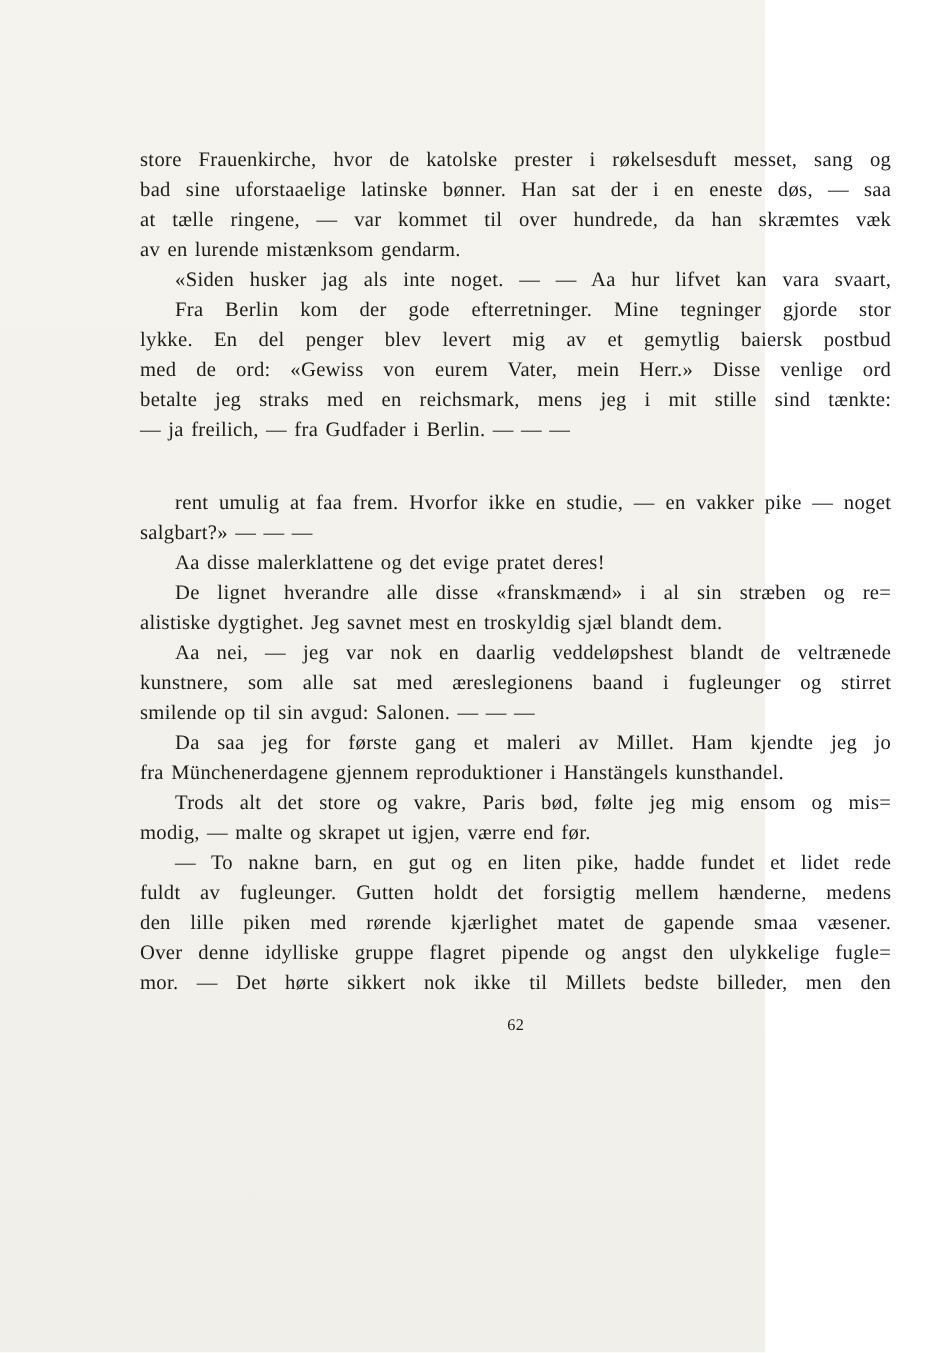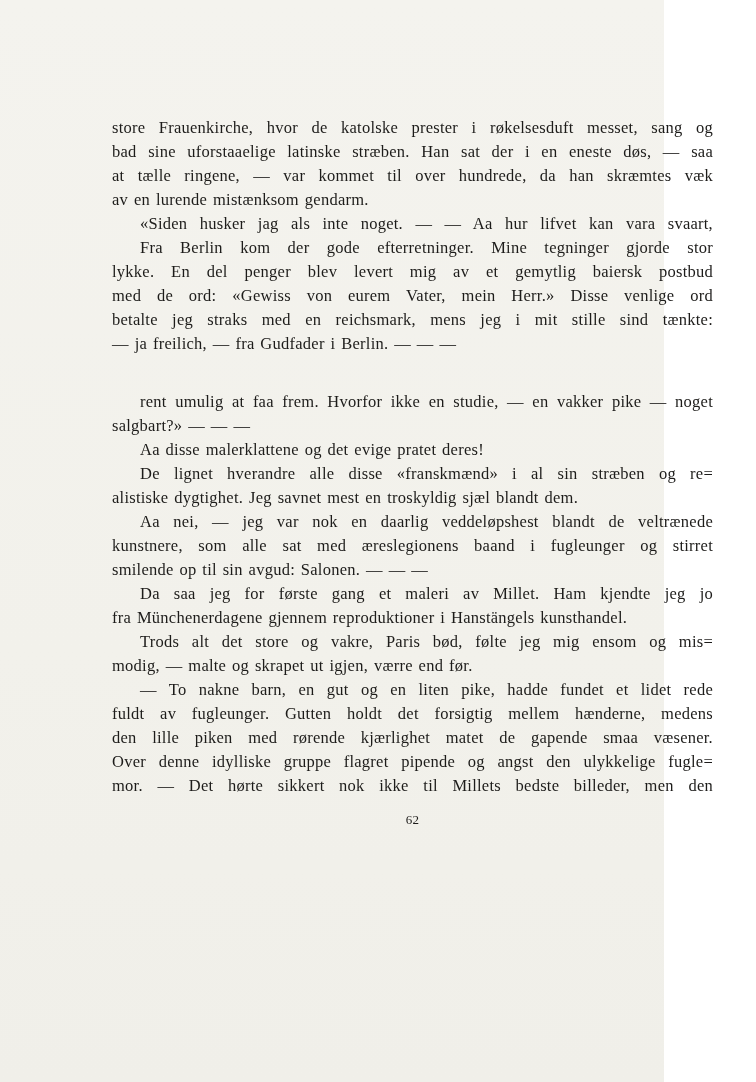--- a/index.html
+++ b/index.html
@@ -7,21 +7,21 @@
     padding: 0;
   }
   body {
     width: 756px;
     height: 1082px;
     overflow: hidden;
     font-family: "Liberation Serif", "DejaVu Serif", serif;
   }
   .page {
     position: relative;
-    width: 664px;
+    width: 612px;
     height: 1082px;
     background: linear-gradient(180deg, #f4f3ee 0%, #f2f1eb 60%, #f0efe9 100%);
     color: #1d1c1a;
     text-decoration: underline;
   }
   .text-block {
     position: absolute;
     left: 112px;
     top: 116px;
     width: 601px;
@@ -59,21 +59,21 @@
   }
 </style>
 </head>
 <body>
 
 <div class="page">
   <div class="text-block">
 
     <p class="para">
       <span class="line">store Frauenkirche, hvor de katolske prester i røkelsesduft messet, sang og</span>
-      <span class="line">bad sine uforstaaelige latinske stræben. Han sat der i en eneste døs, — saa</span>
+      <span class="line">bad sine uforstaaelige latinske bønner. Han sat der i en eneste døs, — saa</span>
       <span class="line">at tælle ringene, — var kommet til over hundrede, da han skræmtes væk</span>
       <span class="line last">av en lurende mistænksom gendarm.</span>
     </p>
 
     <p class="para indent">
       <span class="line">«Siden husker jag als inte noget. — — Aa hur lifvet kan vara svaart,</span>
     </p>
 
     <p class="para indent">
       <span class="line">Fra Berlin kom der gode efterretninger. Mine tegninger gjorde stor</span>

